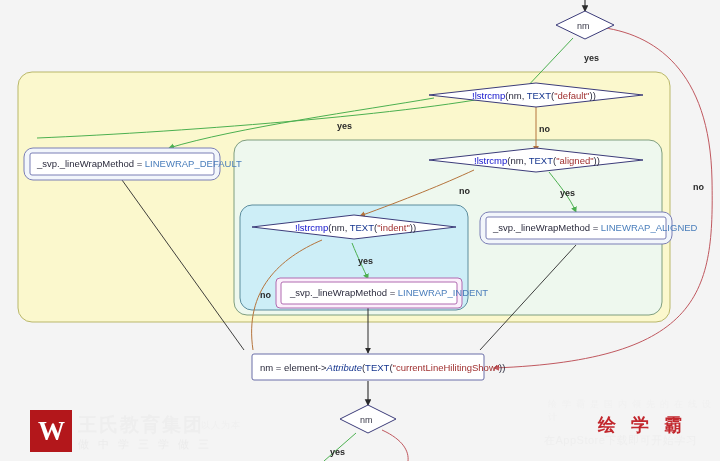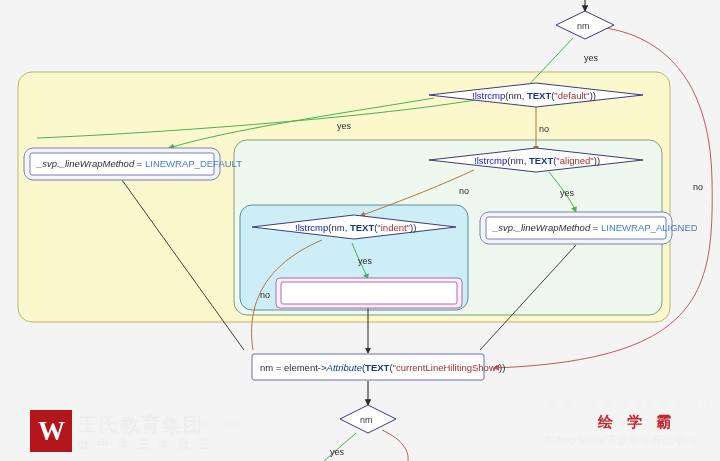--- a/index.html
+++ b/index.html
@@ -18,33 +18,34 @@
   .node-text {
     position:absolute;
     white-space:nowrap;
     font-size:9.5px;
     line-height:1;
     color:#1f1f3a;
     pointer-events:none;
   }
   .fn     { color:#1111cc; font-weight:normal; }
   .var    { color:#2b2b3d; }
-  .macro  { color:#16368f; font-weight:bold; }
+  .macro  { color:#16368f; font-weight:normal; }
   .str    { color:#a03030; }
   .punct  { color:#2b2b3d; }
-  .ital   { font-style:italic; color:#2b2b3d; }
+  .ital   { color:#2b2b3d; }
   .konst  { color:#4a7ebb; }
   .kmem   { color:#16368f; font-weight:normal; font-style:italic; }
 
   .edge-label {
     position:absolute;
     font-size:9px;
     color:#2a2a2a;
     white-space:nowrap;
     pointer-events:none;
+    font-weight:bold;
   }
   .diamond-label {
     position:absolute;
     font-size:9px;
     color:#3a3a4a;
     white-space:nowrap;
     pointer-events:none;
   }
 
   
@@ -73,21 +74,21 @@
     position:absolute; left:62px; top:35px;
     font-size:11px; color:#ebebeb; letter-spacing:9px;
   }
   .wm-right { position:absolute; left:540px; top:396px; width:180px; height:62px; }
   .wm-r-top {
     position:absolute; left:4px; top:2px;
     font-size:9px; color:#f0f0f0; letter-spacing:5px;
   }
   .wm-r-mid {
     position:absolute; left:54px; top:17px;
-    font-size:15px; font-weight:bold; color:#c2272d;
+    font-size:18px; font-weight:bold; color:#c2272d;
     letter-spacing:5px;
   }
   .wm-r-bot {
     position:absolute; left:0px; top:37px;
     font-size:11px; color:#eeeeee; letter-spacing:0.5px;
   }
 </style>
 </head>
 <body>
 
@@ -235,20 +236,23 @@
   </div>
 
   <div class="node-text" style="left:33px; top:159px;">
     <span class="ital">_svp._lineWrapMethod</span><span class="punct"> = </span><span class="konst">LINEWRAP_DEFAULT</span>
   </div>
 
   <div class="node-text" style="left:489px; top:223px;text-align:center;">
     <span class="ital">_svp._lineWrapMethod</span><span class="punct"> = </span><span class="konst">LINEWRAP_ALIGNED</span>
   </div>
 
+  <div class="node-text" style="left:286px; top:288px;">
+    <span class="ital">_svp._lineWrapMethod</span><span class="punct"> = </span><span class="konst">LINEWRAP_INDENT</span>
+  </div>
 
   <div class="node-text" style="left:256px; top:363px;">
     <span class="var">nm = element-&gt;</span><span class="kmem">Attribute</span><span class="punct">(</span><span class="macro">TEXT</span><span class="punct">(</span><span class="str">"currentLineHilitingShow"</span><span class="punct">))</span>
   </div>
 
   <div class="diamond-label" style="left:356px; top:415px;">nm</div>
 
   <div class="edge-label" style="left:580px; top:53px;">yes</div>
   <div class="edge-label" style="left:689px; top:182px;">no</div>
   <div class="edge-label" style="left:333px; top:121px;">yes</div>

